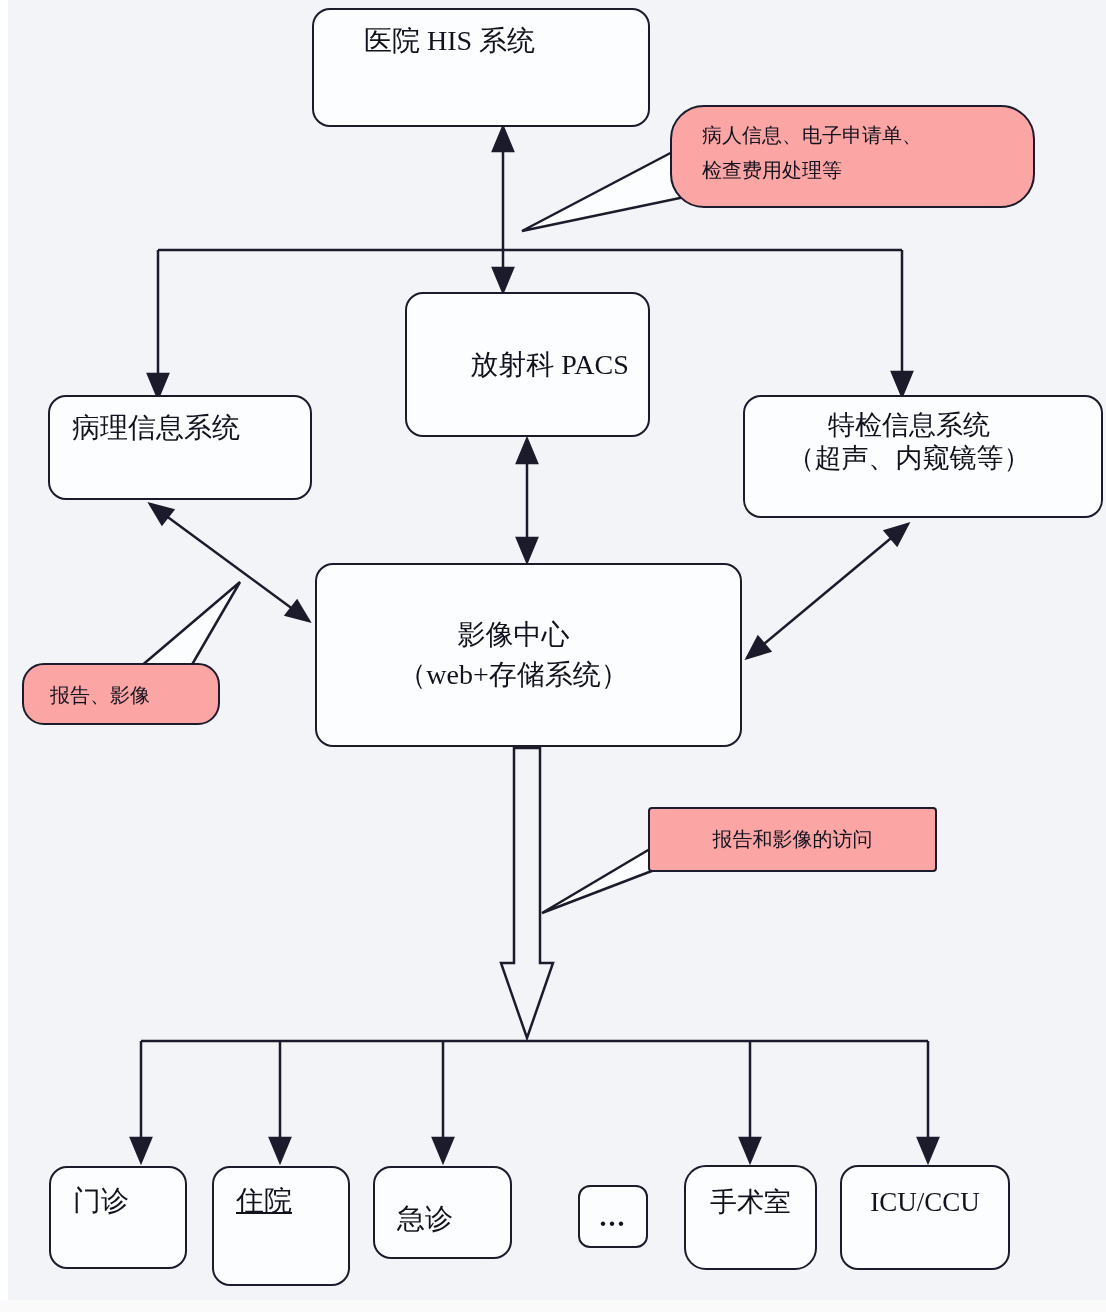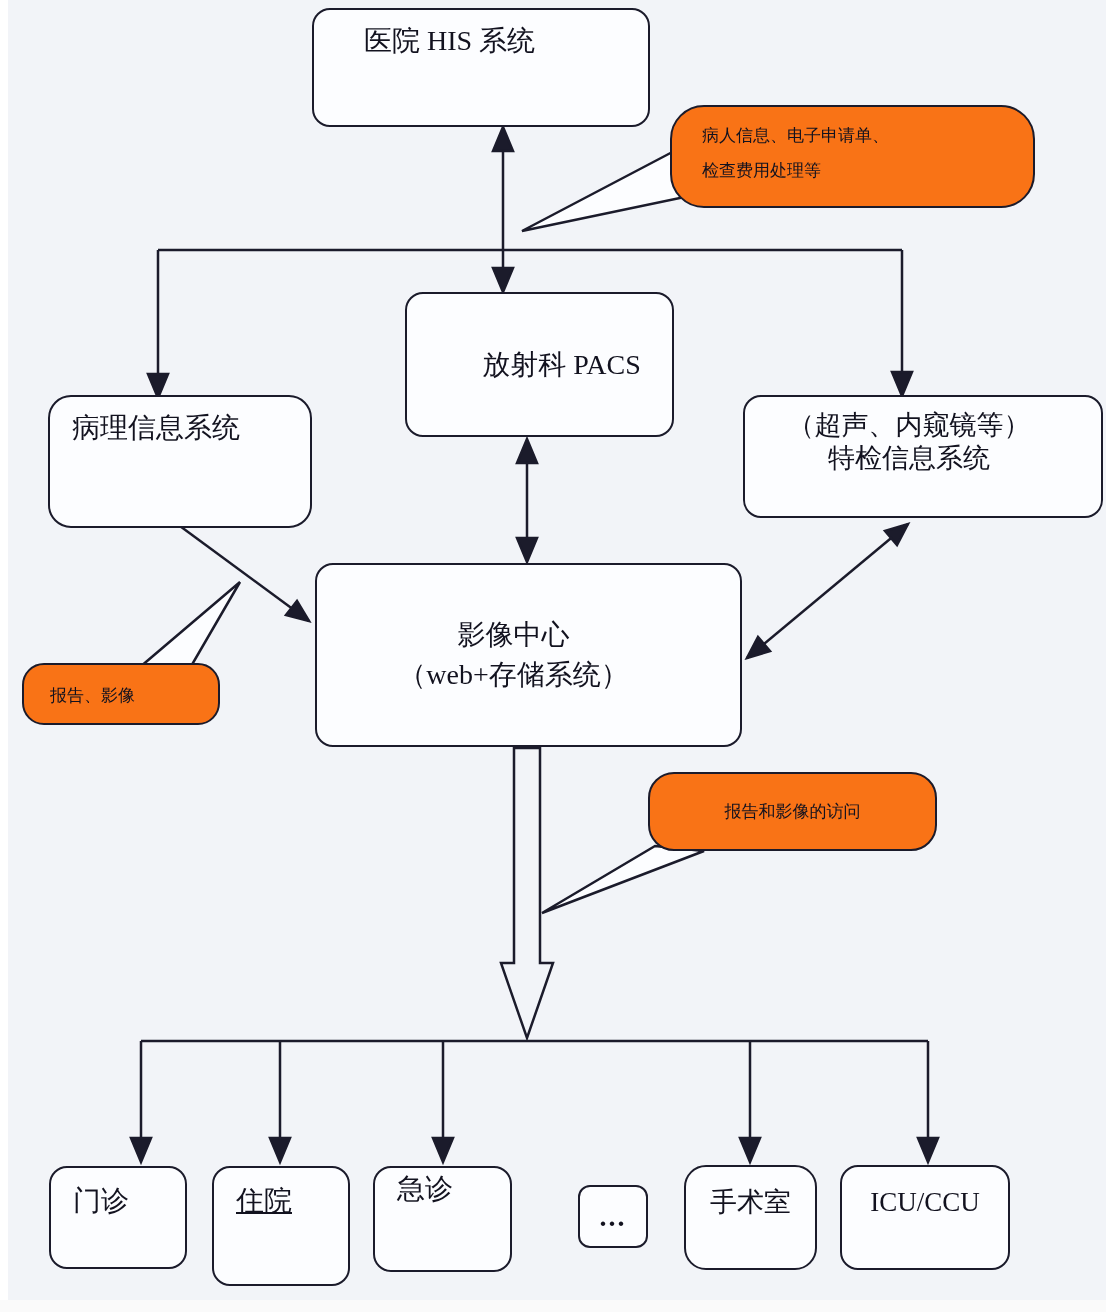--- a/index.html
+++ b/index.html
@@ -19,23 +19,23 @@
     border:2.5px solid #1b1b2b;
     border-radius:18px;
     background:#fcfdff;
     box-sizing:border-box;
     font-size:28px;
     line-height:34px;
   }
   .bubble{
     position:absolute;z-index:2;
     border:2.5px solid #1b1b2b;
-    background:#f97316;
+    background:#fca5a5;
     box-sizing:border-box;
-    font-size:17px;
+    font-size:20px;
     line-height:35px;
   }
   .tl{padding:14px 6px 0 22px;text-align:left;}
   .tc{text-align:center;}
   .cc{display:flex;flex-direction:column;align-items:center;justify-content:center;text-align:center;}
   .ellipsis-box{font-weight:bold;font-size:28px;letter-spacing:2px;}
 </style>
 </head>
 <body>
 
@@ -99,47 +99,47 @@
         <polygon points="133,673 240,582 186,675"></polygon>
         <polygon points="655,846 542,913 704,851"></polygon>
       </g>
     </g>
   </svg>
 
   <div class="box tl" style="left:312px;top:8px;width:338px;height:119px;padding-left:50px;">
     <span>医院 HIS 系统</span>
   </div>
 
-  <div class="box cc" style="left:405px;top:292px;width:269px;height:145px;padding-left:44px;">
+  <div class="box cc" style="left:405px;top:292px;width:245px;height:145px;padding-left:44px;">
     <span>放射科 PACS</span>
   </div>
 
-  <div class="box tl" style="left:48px;top:395px;width:264px;height:133px;border-radius:23px;">
+  <div class="box tl" style="left:48px;top:395px;width:264px;height:105px;">
     <span>病理信息系统</span>
   </div>
 
   <div class="box tc" style="left:743px;top:395px;width:360px;height:123px;padding:12px 28px 0 0;font-size:27px;line-height:33px;">
+    <div>特检信息系统</div>
     <div>（超声、内窥镜等）</div>
-    <div>特检信息系统</div>
   </div>
 
   <div class="box cc" style="left:315px;top:563px;width:427px;height:184px;padding-right:30px;line-height:40px;">
     <div>影像中心</div>
     <div>（web+存储系统）</div>
   </div>
 
   <div class="box tl" style="left:49px;top:1166px;width:138px;height:103px;padding-top:16px;">
     <span>门诊</span>
   </div>
 
   <div class="box tl" style="left:212px;top:1166px;width:138px;height:120px;padding-top:16px;text-decoration:underline;">
     <span>住院</span>
   </div>
 
-  <div class="box tl" style="left:373px;top:1166px;width:139px;height:106px;padding-top:4px;">
+  <div class="box tl" style="left:373px;top:1166px;width:139px;height:93px;padding-top:34px;">
     <span>急诊</span>
   </div>
 
   <div class="box cc ellipsis-box" style="left:578px;top:1185px;width:70px;height:63px;border-radius:12px;">
     <span>...</span>
   </div>
 
   <div class="box tc" style="left:684px;top:1165px;width:133px;height:105px;padding-top:18px;font-size:27px;border-radius:22px;">
     <span>手术室</span>
   </div>
@@ -150,19 +150,19 @@
 
   <div class="bubble" style="left:670px;top:105px;width:365px;height:103px;border-radius:34px;padding:11px 6px 0 30px;">
     <div>病人信息、电子申请单、</div>
     <div>检查费用处理等</div>
   </div>
 
   <div class="bubble" style="left:22px;top:663px;width:198px;height:62px;border-radius:22px;padding:13px 0 0 26px;">
     <span>报告、影像</span>
   </div>
 
-  <div class="bubble cc" style="left:648px;top:772px;width:289px;height:79px;border-radius:26px;">
+  <div class="bubble cc" style="left:648px;top:807px;width:289px;height:65px;border-radius:4px;">
     <span>报告和影像的访问</span>
   </div>
 
   <div class="edge-strip-left"></div>
   <div class="edge-strip-bottom"></div>
 </div>
 
 </body></html>

